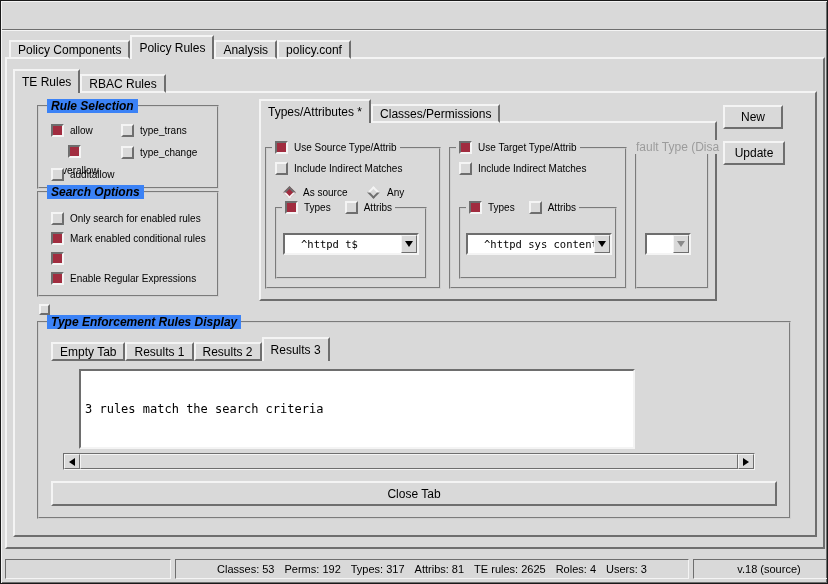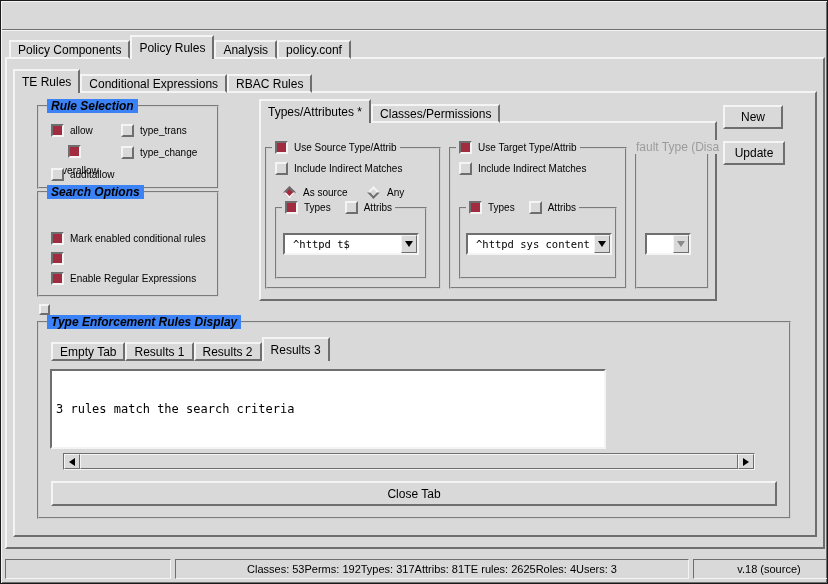--- a/index.html
+++ b/index.html
@@ -37,21 +37,21 @@
   .flabel .check { position:static; }
   .check .box { width:13px; height:13px; flex:none; background:#d9d9d9;
                 border:2px solid; border-color:#f4f4f4 #6e6e6e #6e6e6e #f4f4f4; }
   .check .box.checked { background:#a12c3f; border-color:#6e6e6e #f4f4f4 #f4f4f4 #6e6e6e; }
   .check .lbl { font-size:10px; line-height:13px; white-space:nowrap; }
   .radio .box { width:9px; height:9px; transform:rotate(45deg); margin:2px 3px 2px 2px; }
 
   
   .combo { position:absolute; height:22px; background:#fff; display:flex; align-items:center;
            border:2px solid; border-color:#6e6e6e #f4f4f4 #f4f4f4 #6e6e6e; }
-  .combo .cval { flex:1; font-family:"DejaVu Sans Mono", monospace; font-size:10.5px; padding-left:8px;
+  .combo .cval { flex:1; font-family:"DejaVu Sans Mono", monospace; font-size:10.5px; padding-left:16px;
                  overflow:hidden; white-space:nowrap; }
   .combo .cbtn { width:16px; align-self:stretch; background:#d9d9d9; display:flex; align-items:center;
                  justify-content:center; border:1px solid; border-color:#f4f4f4 #6e6e6e #6e6e6e #f4f4f4; }
   .arrow-down { width:0; height:0; border-left:4px solid transparent; border-right:4px solid transparent; border-top:6px solid #000; }
   .combo.disabled .arrow-down { border-top-color:#8a8a8a; }
 
   
   .btn { position:absolute; background:#d9d9d9; display:flex; align-items:center; justify-content:center;
          border:2px solid; border-color:#f4f4f4 #6e6e6e #6e6e6e #f4f4f4; font-size:12px; cursor:default; }
 
@@ -68,41 +68,40 @@
   .sthumb { flex:1; background:#d9d9d9; border:1px solid; border-color:#f4f4f4 #6e6e6e #6e6e6e #f4f4f4; }
   .arrow-left { width:0; height:0; border-top:4px solid transparent; border-bottom:4px solid transparent; border-right:6px solid #000; }
   .arrow-right { width:0; height:0; border-top:4px solid transparent; border-bottom:4px solid transparent; border-left:6px solid #000; }
 
   
   .sash { position:absolute; width:11px; height:11px; background:#d9d9d9; border:2px solid;
           border-color:#f4f4f4 #6e6e6e #6e6e6e #f4f4f4; }
 
   
   .statcell { position:absolute; top:558px; height:20px; display:flex; align-items:center; justify-content:center;
-              font-size:11px; border:1px solid; border-color:#6e6e6e #f4f4f4 #f4f4f4 #6e6e6e; }
+              gap:10px; font-size:11px; border:1px solid; border-color:#6e6e6e #f4f4f4 #f4f4f4 #6e6e6e; }
 </style>
 </head>
 <body>
 
 <div class="screen">
 
   <div class="menusep"></div>
 
   <div class="tabrow" style="top:34px; left:8px;">
     <div class="tab">Policy Components</div>
     <div class="tab selected">Policy Rules</div>
     <div class="tab">Analysis</div>
     <div class="tab">policy.conf</div>
   </div>
 
   <div class="raised abs" style="left:4px; top:56px; width:820px; height:492px;">
 
     <div class="tabrow" style="top:10px; left:6px;">
       <div class="tab selected">TE Rules</div>
-      <div class="tab">Conditional Expressions</div>
       <div class="tab">RBAC Rules</div>
     </div>
 
     <div class="raised abs" style="left:6px; top:32px; width:804px; height:446px;">
 
       <div class="gframe" style="left:22px; top:12px; width:182px; height:84px;">
         <span class="gtitle">Rule Selection</span>
         <span class="check" style="left:12px; top:16px;">
           <span class="box checked"></span>
           <span class="lbl">allow</span>
@@ -120,20 +119,24 @@
           <span class="lbl">type_change</span>
         </span>
         <span class="check" style="left:12px; top:60px;">
           <span class="box"></span>
           <span class="lbl">auditallow</span>
         </span>
       </div>
 
       <div class="gframe" style="left:22px; top:98px; width:182px; height:106px;">
         <span class="gtitle">Search Options</span>
+        <span class="check" style="left:12px; top:18px;">
+          <span class="box"></span>
+          <span class="lbl">Only search for enabled rules</span>
+        </span>
         <span class="check" style="left:12px; top:38px;">
           <span class="box checked"></span>
           <span class="lbl">Mark enabled conditional rules</span>
         </span>
         <span class="check" style="left:12px; top:58px;">
           <span class="box checked"></span>
         </span>
         <span class="check" style="left:12px; top:78px;">
           <span class="box checked"></span>
           <span class="lbl">Enable Regular Expressions</span>
@@ -235,21 +238,21 @@
       <div class="gframe" style="left:22px; top:228px; width:754px; height:198px;">
         <span class="gtitle">Type Enforcement Rules Display</span>
 
         <div class="tabrow" style="top:14px; left:12px;">
           <div class="tab standalone">Empty Tab</div>
           <div class="tab standalone">Results 1</div>
           <div class="tab standalone">Results 2</div>
           <div class="tab standalone selected">Results 3</div>
         </div>
 
-        <div class="textarea" style="left:11px; top:46px; width:556px; height:80px;">
+        <div class="textarea" style="left:40px; top:46px; width:556px; height:80px;">
           <div style="margin-bottom:14px;">3 rules match the search criteria</div>
           
           
           
         </div>
 
         <div class="hscroll" style="left:24px; top:130px; width:692px;">
           <span class="sbtn">
               <span class="arrow-left"></span>
             </span>

